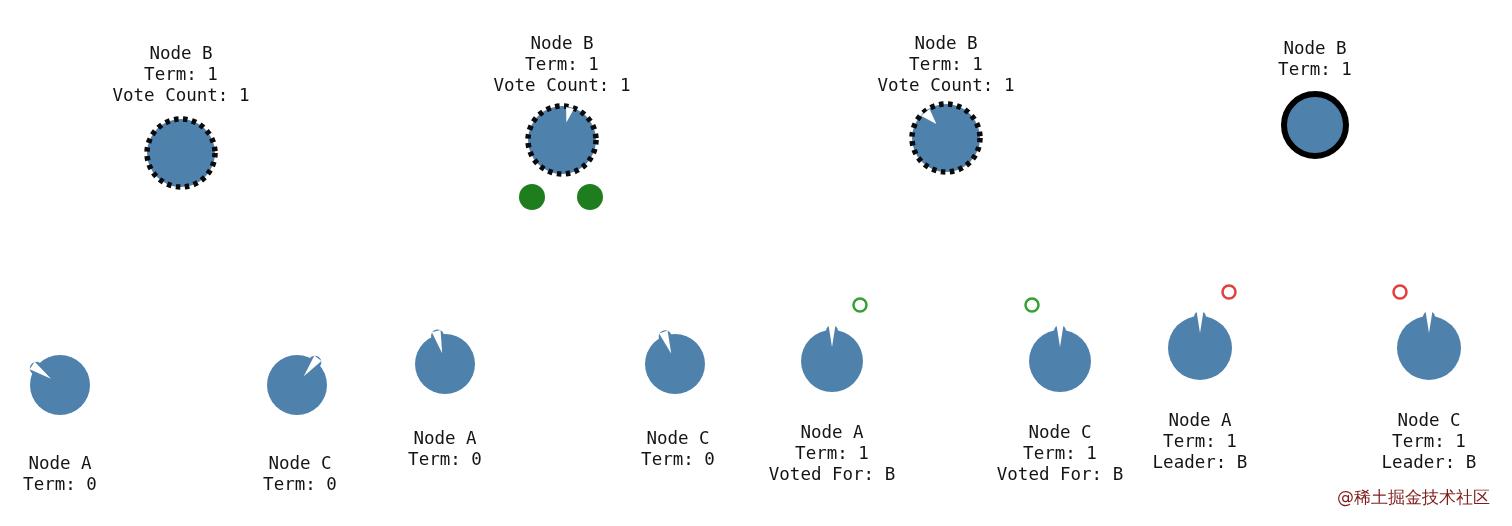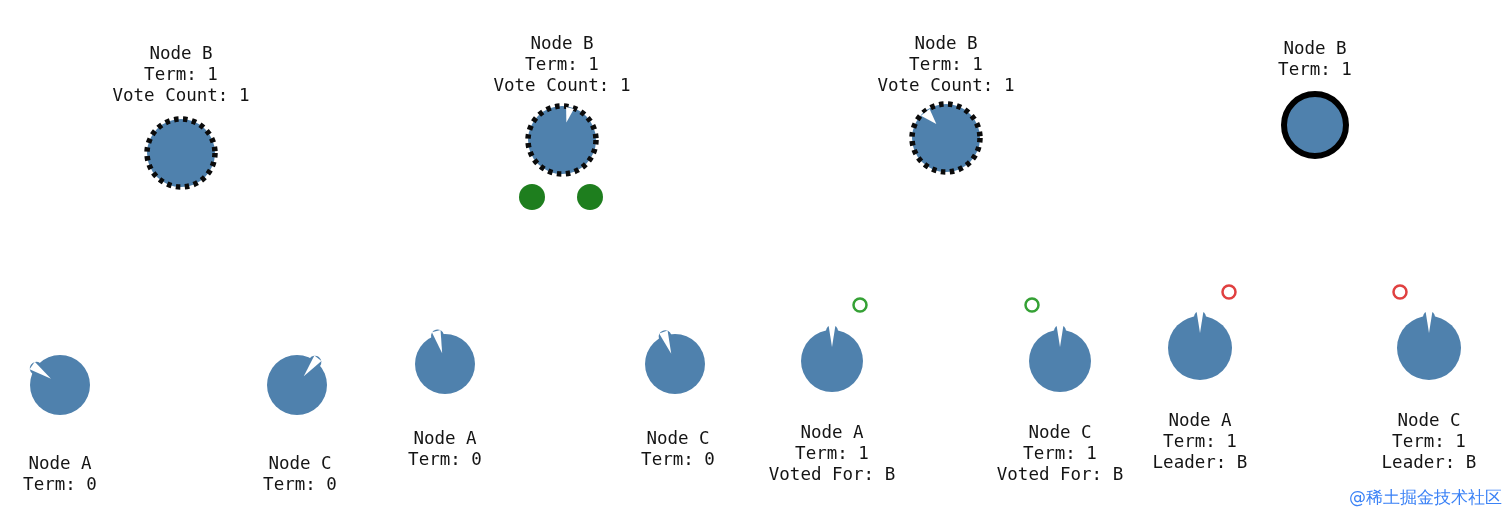--- a/index.html
+++ b/index.html
@@ -17,24 +17,24 @@
     transform: translateX(-50%);
     text-align: center;
     font: 17.5px/21px "DejaVu Sans Mono", monospace;
     color: #141414;
     white-space: nowrap;
   }
   .msg { position: absolute; }
   .ring { position: absolute; }
   .watermark {
     position: absolute;
-    right: 10px;
+    right: 22px;
     top: 487px;
     font: 17px/20px "DejaVu Sans", sans-serif;
-    color: #3b82f6;
+    color: #7f1d1d;
   }
 </style>
 </head>
 <body>
 
 <div id="canvas">
 
   <div class="label" style="left:181px;top:43px">
     <div>Node B</div>
     <div>Term: 1</div>

